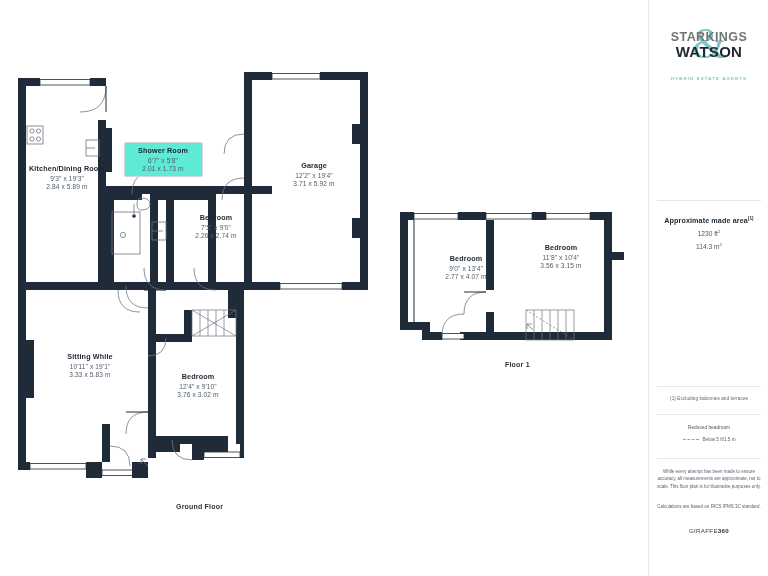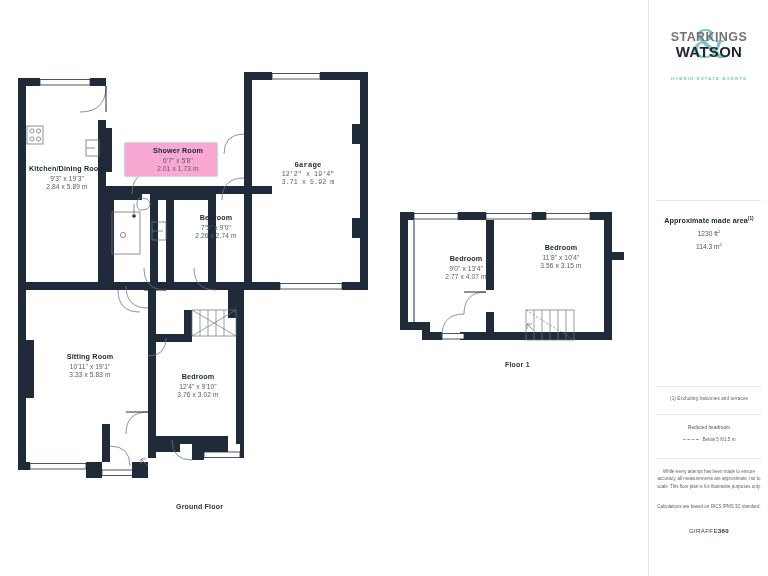--- a/index.html
+++ b/index.html
@@ -198,24 +198,24 @@
     letter-spacing: 0.15px;
   }
   .room-imp, .room-met {
     font-size: 6.6px;
     color: #515c69;
     white-space: nowrap;
     margin-top: 1.5px;
     letter-spacing: 0.1px;
   }
   .boxed {
-    background: #f9a8d4;
+    background: #5eead4;
     border: 1px solid #cfd5db;
     border-radius: 2px;
-    padding: 3px 5px 4px 19px;
+    padding: 3px 5px 4px 4px;
   }
   .floor-caption {
     position: absolute;
     font-size: 7px;
     font-weight: 700;
     color: #2b3440;
     letter-spacing: 0.2px;
   }
 </style>
 </head>
@@ -415,34 +415,34 @@
       <div class="room-imp">9'3" x 19'3"</div>
       <div class="room-met">2.84 x 5.89 m</div>
     </div>
 
     <div class="room-label boxed" style="left:124px; top:142px; width:68px;">
       <div class="room-name">Shower Room</div>
       <div class="room-imp">6'7" x 5'8"</div>
       <div class="room-met">2.01 x 1.73 m</div>
     </div>
 
-    <div class="room-label" style="left:266px; top:161px; width:84px;font-family:Liberation Mono, monospace;">
+    <div class="room-label" style="left:272px; top:161px; width:84px;">
       <div class="room-name">Garage</div>
       <div class="room-imp">12'2" x 19'4"</div>
       <div class="room-met">3.71 x 5.92 m</div>
     </div>
 
     <div class="room-label" style="left:174px; top:213px; width:84px;">
       <div class="room-name">Bedroom</div>
       <div class="room-imp">7'5" x 9'0"</div>
       <div class="room-met">2.26 x 2.74 m</div>
     </div>
 
     <div class="room-label" style="left:42px; top:352px; width:96px;">
-      <div class="room-name">Sitting Room</div>
+      <div class="room-name">Sitting While</div>
       <div class="room-imp">10'11" x 19'1"</div>
       <div class="room-met">3.33 x 5.83 m</div>
     </div>
 
     <div class="room-label" style="left:156px; top:372px; width:84px;">
       <div class="room-name">Bedroom</div>
       <div class="room-imp">12'4" x 9'10"</div>
       <div class="room-met">3.76 x 3.02 m</div>
     </div>
 

